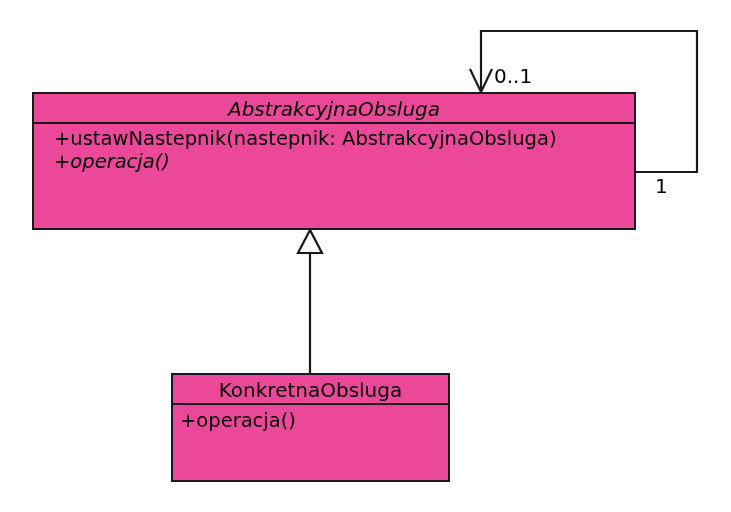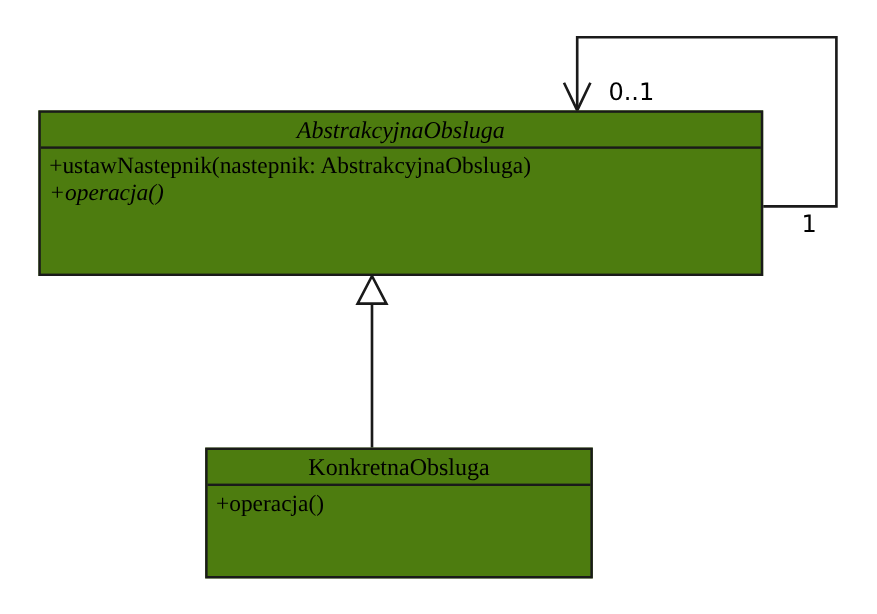--- a/index.html
+++ b/index.html
@@ -19,22 +19,21 @@
     position: absolute;
     left: 0;
     top: 0;
     width: 731px;
     height: 512px;
   }
   .uml-class {
     position: absolute;
     box-sizing: border-box;
     border: 2px solid #1a1a1a;
-    background: #4d7c0f;
-    font-family: Liberation Serif, serif;
+    background: #ec4899;
   }
   .uml-compartment {
     box-sizing: border-box;
     width: 100%;
     background: transparent;
   }
   .comp-title {
     border-bottom: 2px solid #1a1a1a;
     text-align: center;
   }
@@ -54,21 +53,20 @@
     line-height: 1.18;
     white-space: nowrap;
     text-align: left;
   }
   .assoc-label {
     position: absolute;
     font-size: 20px;
     color: #000000;
     line-height: 1;
     white-space: nowrap;
-    margin-left: 13px;
   }
 </style>
 </head>
 <body>
 
 <div id="canvas">
 
   <svg id="diagram-svg" viewBox="0 0 731 512" xmlns="http://www.w3.org/2000/svg">
 
     <g>
@@ -87,27 +85,27 @@
 
   <div class="assoc-label" style="left:655px; top:176px;">1</div>
 
   <div class="uml-class" style="left:32px; top:92px; width:604px; height:138px;">
 
     <div class="uml-compartment comp-title" style="height:30px;">
       <span class="uml-title-text italic" style="display:inline-block; margin-top:5px;">AbstrakcyjnaObsluga</span>
     </div>
 
 
-    <div class="uml-compartment" style="height:72px; padding:3px 0 0 7px;">
+    <div class="uml-compartment" style="height:72px; padding:3px 0 0 20px;">
       <div class="uml-member">+ustawNastepnik(nastepnik: AbstrakcyjnaObsluga)</div>
       <div class="uml-member italic">+operacja()</div>
     </div>
   </div>
 
-  <div class="uml-class" style="left:171px; top:373px; width:323px; height:109px;">
+  <div class="uml-class" style="left:171px; top:373px; width:279px; height:109px;">
 
     <div class="uml-compartment comp-title" style="height:30px;">
       <span class="uml-title-text" style="display:inline-block; margin-top:5px;">KonkretnaObsluga</span>
     </div>
 
     <div class="uml-compartment" style="height:77px; padding:4px 0 0 7px;">
       <div class="uml-member">+operacja()</div>
     </div>
   </div>
 

